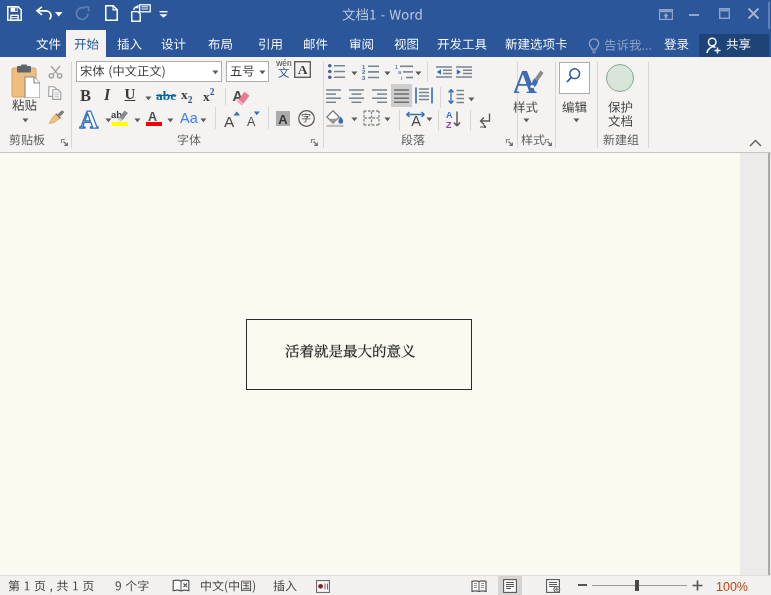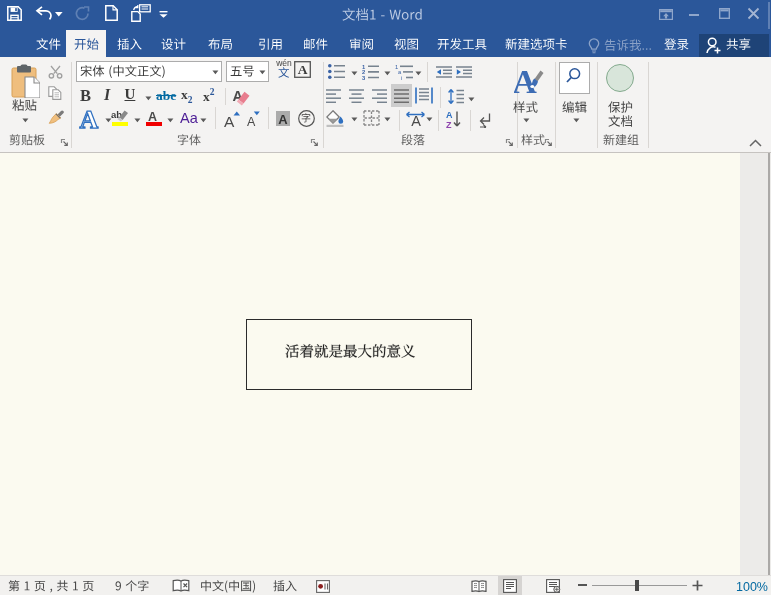--- a/index.html
+++ b/index.html
@@ -361,21 +361,21 @@
 <svg width="7" height="5" style="position:absolute;left:133.5px;top:117.5px" viewBox="0 0 7 5">
     <path d="M0.4 0.6h6L3.4 4.2z" fill="#5a5a5a"></path>
   </svg>
 <svg width="15" height="12" style="position:absolute;left:145px;top:110px" viewBox="0 0 15 12">
 <text x="7.5" y="11.3" font-family="Liberation Sans" font-size="12.5" font-weight="bold" fill="#4a4a4a" text-anchor="middle">A</text>
 </svg>
 <div style="position:absolute;left:145.5px;top:121.6px;width:16.5px;height:4.1px;background:#F00000"></div>
 <svg width="7" height="5" style="position:absolute;left:166.5px;top:117.5px" viewBox="0 0 7 5">
     <path d="M0.4 0.6h6L3.4 4.2z" fill="#5a5a5a"></path>
   </svg>
-<div style="position:absolute;left:180px;top:109.5px;font:14.5px 'Liberation Sans';color:#4c1d95">Aa</div>
+<div style="position:absolute;left:180px;top:109.5px;font:14.5px 'Liberation Sans';color:#3b82f6">Aa</div>
 <svg width="7" height="5" style="position:absolute;left:199.5px;top:117.5px" viewBox="0 0 7 5">
     <path d="M0.4 0.6h6L3.4 4.2z" fill="#5a5a5a"></path>
   </svg>
 <div style="position:absolute;left:214.5px;top:107px;width:1px;height:22px;background:#D9D6D3"></div>
 <svg width="17" height="17" style="position:absolute;left:224px;top:110.5px" viewBox="0 0 17 17">
 <text x="0" y="16" font-family="Liberation Sans" font-size="15.5" fill="#4a4a4a">A</text>
 <path d="M9.5 4.5 h6.5 l-3.25 -4z" fill="#2E6FC0"></path>
 </svg>
 <svg width="13" height="16" style="position:absolute;left:247px;top:111px" viewBox="0 0 13 16">
 <text x="0" y="15.3" font-family="Liberation Sans" font-size="12.5" fill="#4a4a4a">A</text>
@@ -666,12 +666,12 @@
 <path d="M3 3.5h8M3 5.5h8M3 7.5h8" stroke="#555" stroke-width="1"></path>
 <circle cx="10.8" cy="10.3" r="3" fill="#F2F1EF" stroke="#555" stroke-width="1"></circle>
 <path d="M10.8 8.2v4.2M8.7 10.3h4.2" stroke="#555" stroke-width="0.8"></path>
 </svg>
 <div style="position:absolute;left:578px;top:584px;width:9px;height:2px;background:#555"></div>
 <div style="position:absolute;left:592px;top:584.5px;width:95px;height:1px;background:#999"></div>
 <div style="position:absolute;left:635px;top:579.5px;width:4px;height:11px;background:#494949"></div>
 <svg width="11" height="11" style="position:absolute;left:692px;top:580px" viewBox="0 0 11 11">
 <path d="M0.5 5.5h10M5.5 0.5v10" stroke="#555" stroke-width="1.7"></path>
   </svg>
-<div style="position:absolute;left:736px;top:580px;font:12.5px 'Liberation Sans';color:#0369a1">100%</div>
+<div style="position:absolute;left:716px;top:580px;font:12.5px 'Liberation Sans';color:#c2410c">100%</div>
 </body></html>

